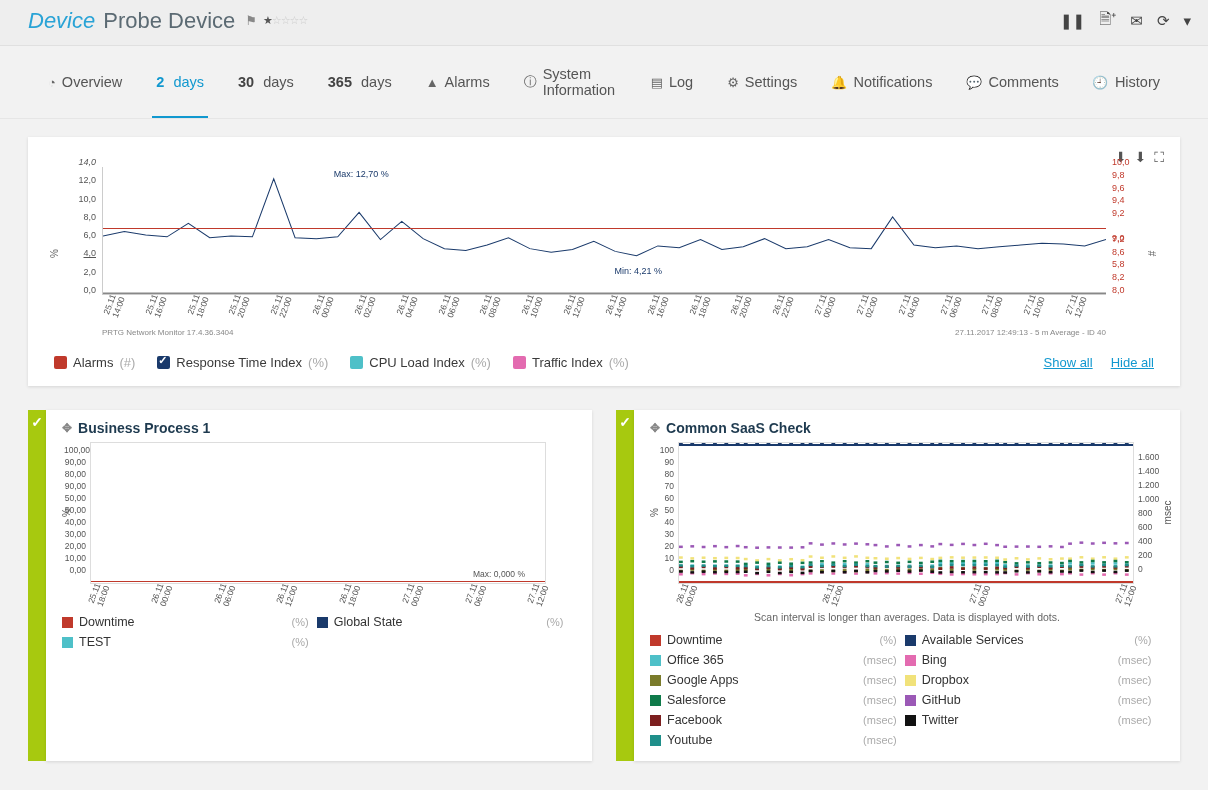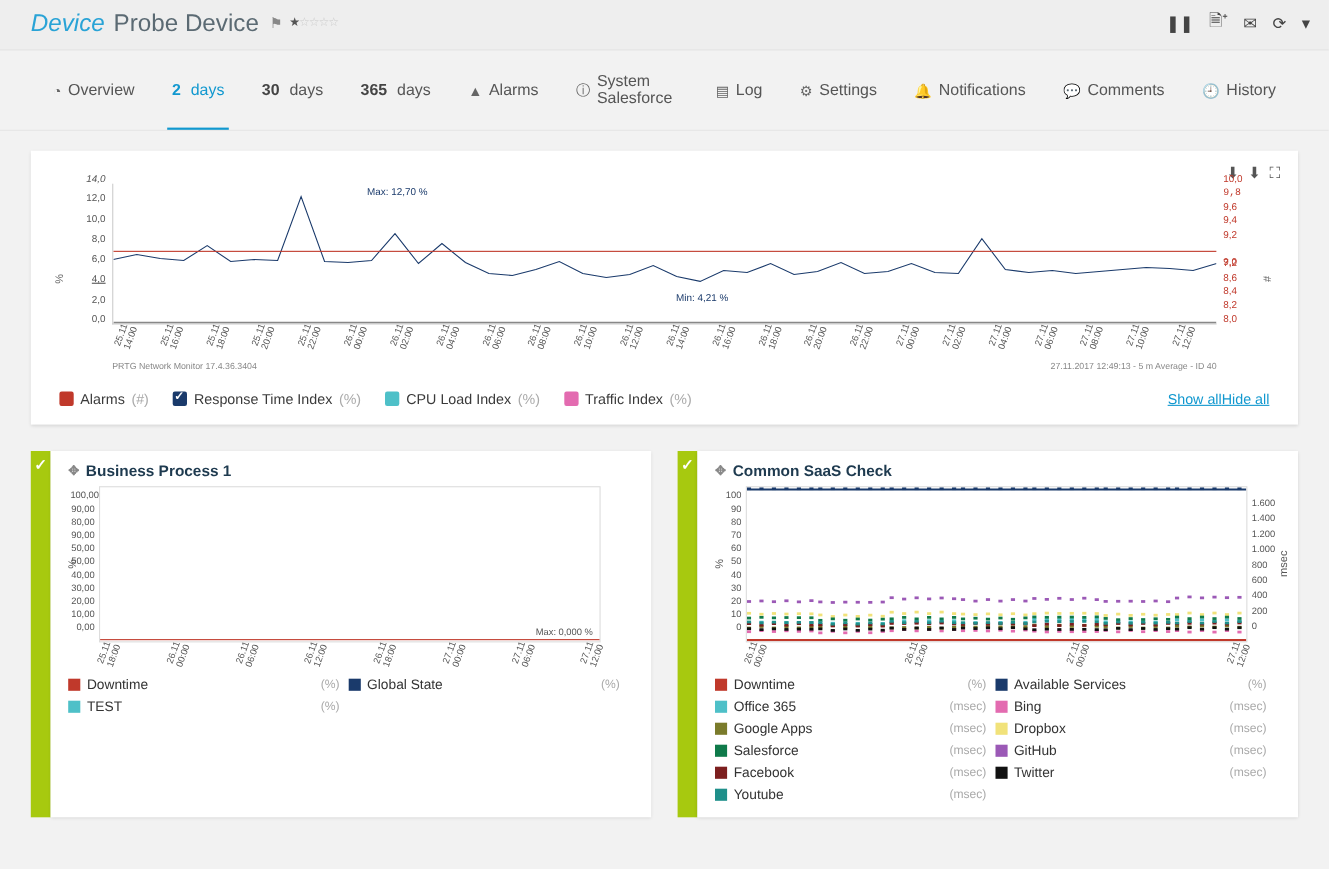--- a/index.html
+++ b/index.html
@@ -35,40 +35,40 @@
 .xaxis{position:absolute;left:32px;right:32px;bottom:0;height:36px;display:flex;font-size:8.5px;color:#555}
 .xlab{writing-mode:vertical-rl;transform:rotate(200deg);text-align:right;flex:1;white-space:pre;line-height:1.1}
 .anno{position:absolute;font-size:9px;color:#1a3a6b}
 .foot-l{position:absolute;left:32px;bottom:-2px;font-size:8px;color:#888}
 .foot-r{position:absolute;right:32px;bottom:-2px;font-size:8px;color:#888}
 .legend-row{display:flex;align-items:center;gap:8px;padding:20px 6px 2px 6px;font-size:13px;color:#3a3a3a}
 .chk{display:inline-block;width:13px;height:13px;border-radius:2px;margin-right:6px;position:relative;flex:0 0 auto}
 .chk.checked::after{content:"✓";position:absolute;left:1px;top:-2px;color:#fff;font-size:11px;font-weight:700}
 .legend-item{display:flex;align-items:center;flex:0 0 auto;margin-right:14px}
 .legend-unit{color:#aaa;margin-left:6px}
-.legend-actions{margin-left:auto;display:flex;}
+.legend-actions{margin-left:auto;display:flex;gap:18px}
 .link{color:#1198cf;text-decoration:underline;cursor:pointer}
 .grid2{display:flex;gap:24px;margin-top:24px;align-items:stretch}
 .panel{flex:1;display:flex}
 .panel-ok{width:18px;background:#a7c90f;display:flex;align-items:flex-start;justify-content:center;padding-top:4px}
 .panel-ok span{color:#fff;font-weight:700;font-size:14px}
 .panel-body{flex:1;background:#fff;padding:10px 16px 14px 16px}
 .panel-title{display:flex;align-items:center;gap:6px;font-weight:700;color:#1e3a4f;font-size:14px;margin-bottom:6px}
 .drag{color:#888;font-size:12px;cursor:move}
 .mini-chart{margin:4px 0 6px 0;position:relative}
 .mini-chart .area{position:relative;height:140px;margin-left:28px;margin-right:30px;border:1px solid #ddd;background:#fff}
 .mini-chart .ytxt{position:absolute;left:0;top:40%;transform:rotate(-90deg);font-size:10px;color:#555}
 .mini-chart .y2txt{position:absolute;right:-16px;top:40%;transform:rotate(-90deg);font-size:10px;color:#555}
 .mini-chart .yticks{position:absolute;left:2px;top:2px;font-size:8.5px;color:#555;line-height:12px;text-align:right;width:22px}
 .mini-chart .yticks div{height:12px}
 .mini-chart .y2ticks{position:absolute;right:-4px;top:8px;font-size:8.5px;color:#555;line-height:14px;text-align:left;width:30px}
 .mini-chart .y2ticks div{height:14px}
 .mini-chart .xt{display:flex;justify-content:space-between;font-size:8.5px;color:#555;margin-left:28px;margin-right:28px}
 .mini-chart .xt span{writing-mode:vertical-rl;transform:rotate(200deg);white-space:pre;line-height:1.1}
-.mini-anno{position:absolute;right:6px;bottom:4px;font-size:8.5px;color:#555}
+.mini-anno{position:absolute;right:20px;bottom:4px;font-size:8.5px;color:#555}
 .note{text-align:center;font-size:10.5px;color:#666;margin:4px 0 8px 0}
 .mini-legend{display:flex;flex-wrap:wrap;gap:6px 8px;margin-top:10px}
 .mini-legend .col{width:48%;display:flex;align-items:center}
 .sw{display:inline-block;width:11px;height:11px;margin-right:6px;flex:0 0 auto}
 .mini-legend .lbl{flex:1;color:#333;font-size:12.5px}
 .mini-legend .u{color:#aaa;font-size:11px}
 svg{display:block}
 </style>
 </head>
 <body>
@@ -103,21 +103,21 @@
     <div class="tab">
       <span class="strong">365</span>
       <span>days</span>
     </div>
     <div class="tab">
       <span class="ic">▲</span>
       <span>Alarms</span>
     </div>
     <div class="tab">
       <span class="ic">ⓘ</span>
-      <span>System Salesforce</span>
+      <span>System Information</span>
     </div>
     <div class="tab">
       <span class="ic">▤</span>
       <span>Log</span>
     </div>
     <div class="tab">
       <span class="ic">⚙</span>
       <span>Settings</span>
     </div>
     <div class="tab">
@@ -151,28 +151,28 @@
           <div style="bottom: 36.5714px; text-decoration: underline;">4,0</div>
           <div style="bottom: 54.8571px;">6,0</div>
           <div style="bottom: 73.1429px;">8,0</div>
           <div style="bottom: 91.4286px;">10,0</div>
           <div style="bottom: 109.714px;">12,0</div>
           <div style="bottom: 128px; font-style: italic;">14,0</div>
         </div>
       <div class="y2axis" id="yR">
           <div style="bottom: 0px;">8,0</div>
           <div style="bottom: 12.8px; text-align: center;">8,2</div>
-          <div style="bottom: 25.6px;">8,4</div>
+          <div style="bottom: 25.6px;">5,8</div>
           <div style="bottom: 38.4px;">8,6</div>
           <div style="bottom: 51.2px;">7,2</div>
           <div style="bottom: 52px; margin-top: 19px;">9,0</div>
           <div style="bottom: 76.8px;">9,2</div>
           <div style="bottom: 89.6px;">9,4</div>
           <div style="bottom: 102.4px;">9,6</div>
-          <div style="bottom: 115.2px; font-family: Liberation Mono, monospace;">9,8</div>
+          <div style="bottom: 115.2px;">9,8</div>
           <div style="bottom: 128px;">10,0</div>
         </div>
       <div class="plot">
         <svg id="mainsvg" width="100%" height="100%" preserveAspectRatio="none" viewBox="0 0 1000 128">
             <path d="M0,69.48571428571428L21.27659574468085,64.91428571428571L42.5531914893617,68.57142857142857L63.82978723404255,70.4L85.1063829787234,56.68571428571428L106.38297872340425,71.31428571428572L127.6595744680851,69.48571428571428L148.93617021276594,70.4L170.2127659574468,11.885714285714286L191.48936170212767,71.31428571428572L212.7659574468085,72.22857142857143L234.04255319148936,70.4L255.3191489361702,45.71428571428571L276.59574468085106,73.14285714285714L297.8723404255319,54.85714285714286L319.1489361702128,72.22857142857143L340.4255319148936,82.28571428571428L361.7021276595745,84.11428571428571L382.97872340425533,78.62857142857143L404.25531914893617,71.31428571428572L425.531914893617,82.28571428571428L446.80851063829783,85.94285714285715L468.0851063829787,83.19999999999999L489.36170212765956,74.97142857142858L510.6382978723404,85.02857142857142L531.9148936170212,89.50857142857143L553.1914893617021,79.54285714285714L574.468085106383,81.37142857142857L595.7446808510638,73.14285714285714L617.0212765957447,83.19999999999999L638.2978723404256,80.45714285714286L659.5744680851063,72.22857142857143L680.8510638297872,82.28571428571428L702.1276595744681,80.45714285714286L723.404255319149,73.14285714285714L744.6808510638298,81.37142857142857L765.9574468085107,82.28571428571428L787.2340425531916,50.28571428571429L808.5106382978723,78.62857142857143L829.7872340425532,81.37142857142857L851.063829787234,79.54285714285714L872.3404255319149,82.28571428571428L893.6170212765957,80.45714285714286L914.8936170212766,78.62857142857143L936.1702127659574,76.80000000000001L957.4468085106383,77.71428571428572L978.7234042553191,79.54285714285714L1000,73.14285714285714" fill="none" stroke="#1a3a6b" stroke-width="1"></path>
             <line x1="0" y1="128" x2="1000" y2="128" stroke="#888" stroke-width="3"></line>
           </svg>
         <div class="redline"></div>
         <span class="anno" style="left:23%;top:2px">Max: 12,70 %</span>
         <span class="anno" style="left:51%;bottom:18px">Min: 4,21 %</span>
@@ -834,20 +834,21 @@
               <span>26.11
 00:00</span>
               <span>26.11
 12:00</span>
               <span>27.11
 00:00</span>
               <span>27.11
 12:00</span>
             </div>
         </div>
+        <div class="note">Scan interval is longer than averages. Data is displayed with dots.</div>
         <div class="mini-legend" id="p2leg">
             <div class="col">
               <span class="sw" style="background:#c0392b"></span>
               <span class="lbl">Downtime</span>
               <span class="u">(%)</span>
             </div>
             <div class="col">
               <span class="sw" style="background:#1a3a6b"></span>
               <span class="lbl">Available Services</span>
               <span class="u">(%)</span>

